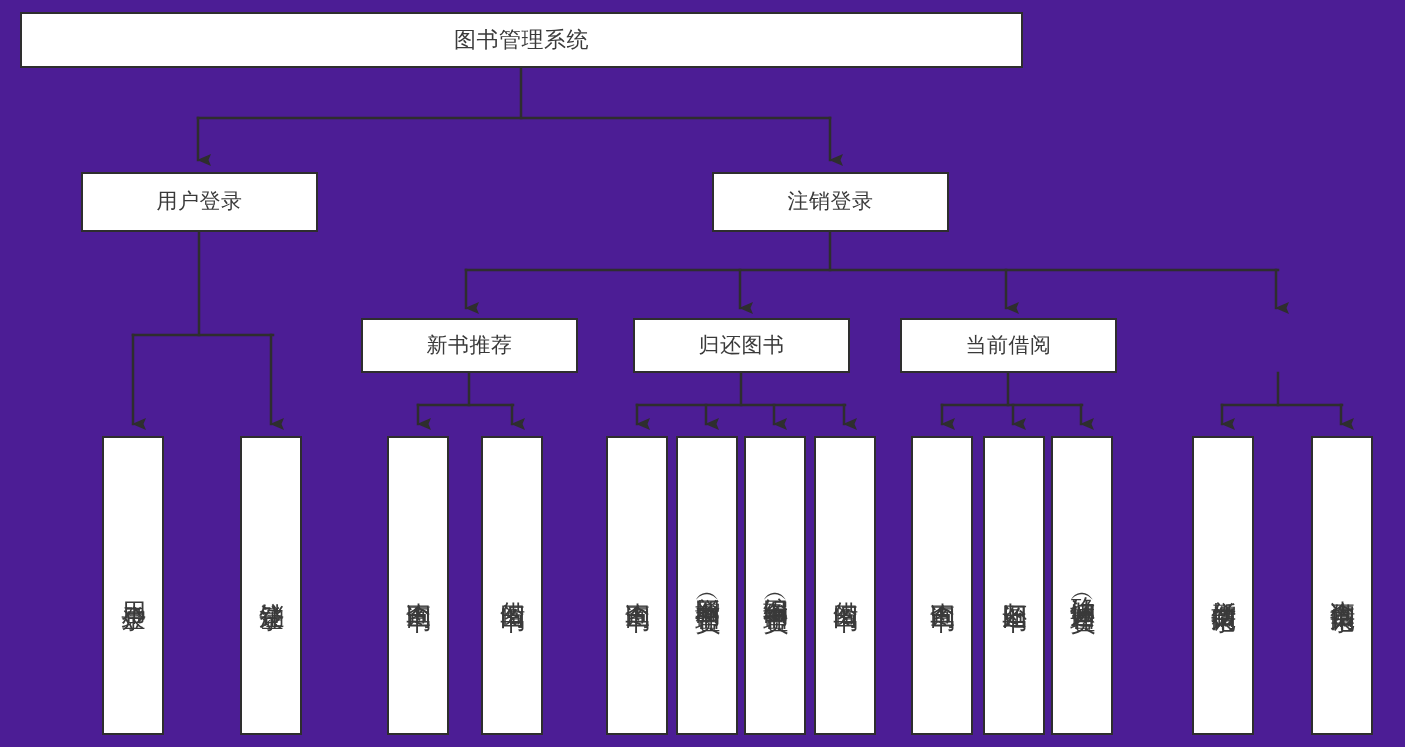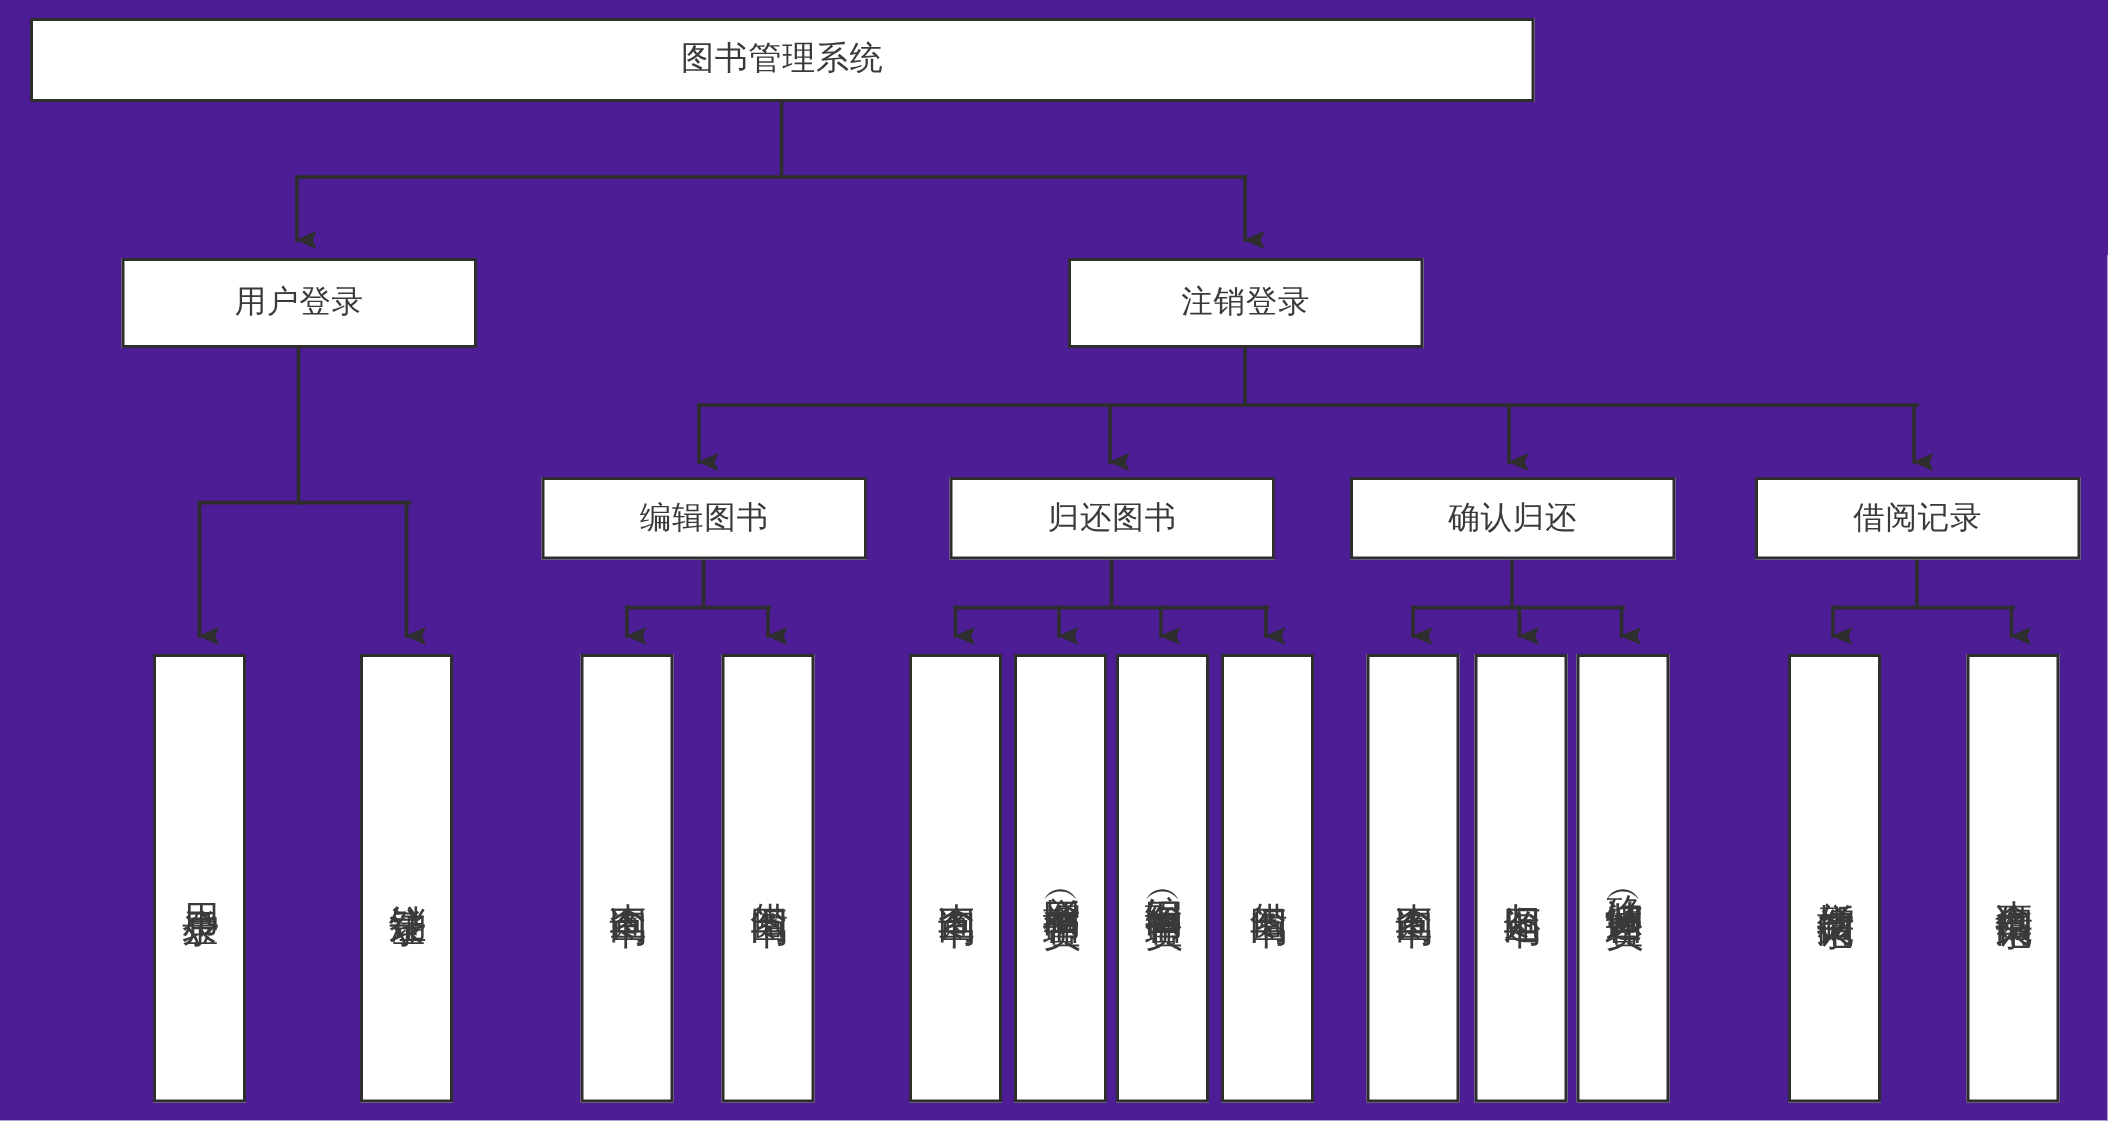--- a/index.html
+++ b/index.html
@@ -134,34 +134,31 @@
 
   <div class="node horiz" style="left:81px; top:172px; width:237px; height:60px;">
     <span class="label">用户登录</span>
   </div>
 
   <div class="node horiz" style="left:712px; top:172px; width:237px; height:60px;">
     <span class="label">注销登录</span>
   </div>
 
   <div class="node horiz" style="left:361px; top:318px; width:217px; height:55px;">
-    <span class="label">编辑图书</span>
+    <span class="label">新书推荐</span>
   </div>
 
   <div class="node horiz" style="left:633px; top:318px; width:217px; height:55px;">
     <span class="label">归还图书</span>
   </div>
 
   <div class="node horiz" style="left:900px; top:318px; width:217px; height:55px;">
-    <span class="label">确认归还</span>
-  </div>
-
-  <div class="node horiz" style="left:1170px; top:318px; width:217px; height:55px;">
-    <span class="label">借阅记录</span>
-  </div>
+    <span class="label">当前借阅</span>
+  </div>
+
 
   <div class="node vert" style="left:102px; top:436px; width:62px; height:299px;">
     <span class="label">用户登录</span>
   </div>
   <div class="node vert" style="left:240px; top:436px; width:62px; height:299px;">
     <span class="label">注销登录</span>
   </div>
 
   <div class="node vert" style="left:387px; top:436px; width:62px; height:299px;">
     <span class="label">查询图书</span>

